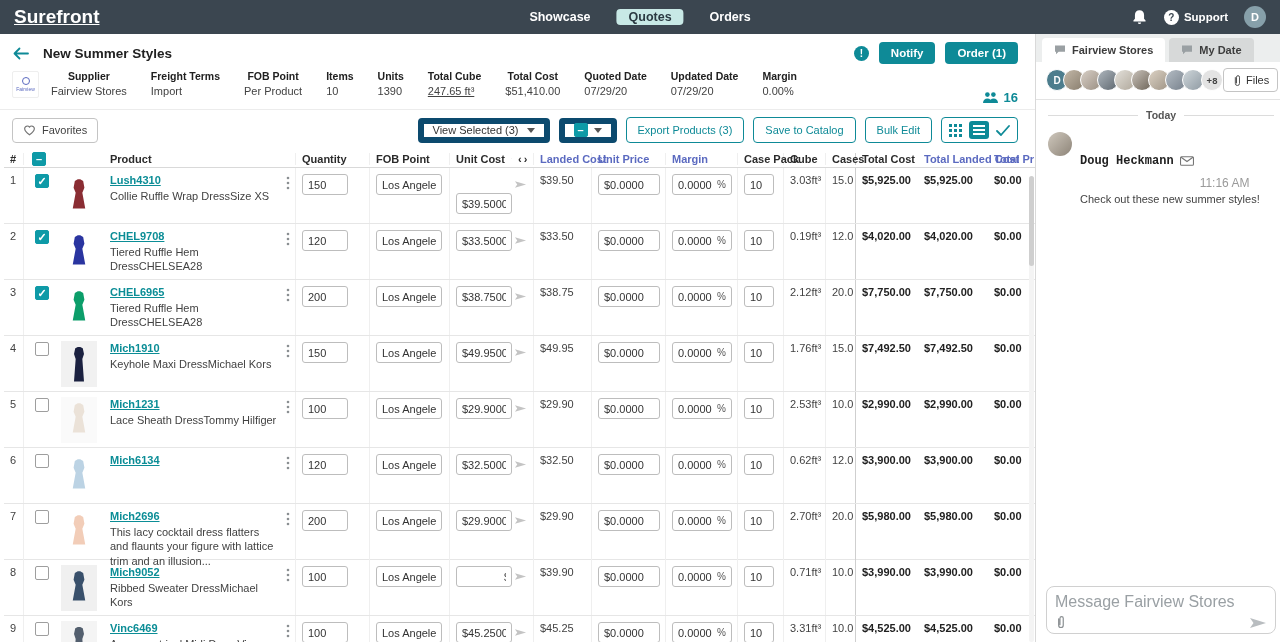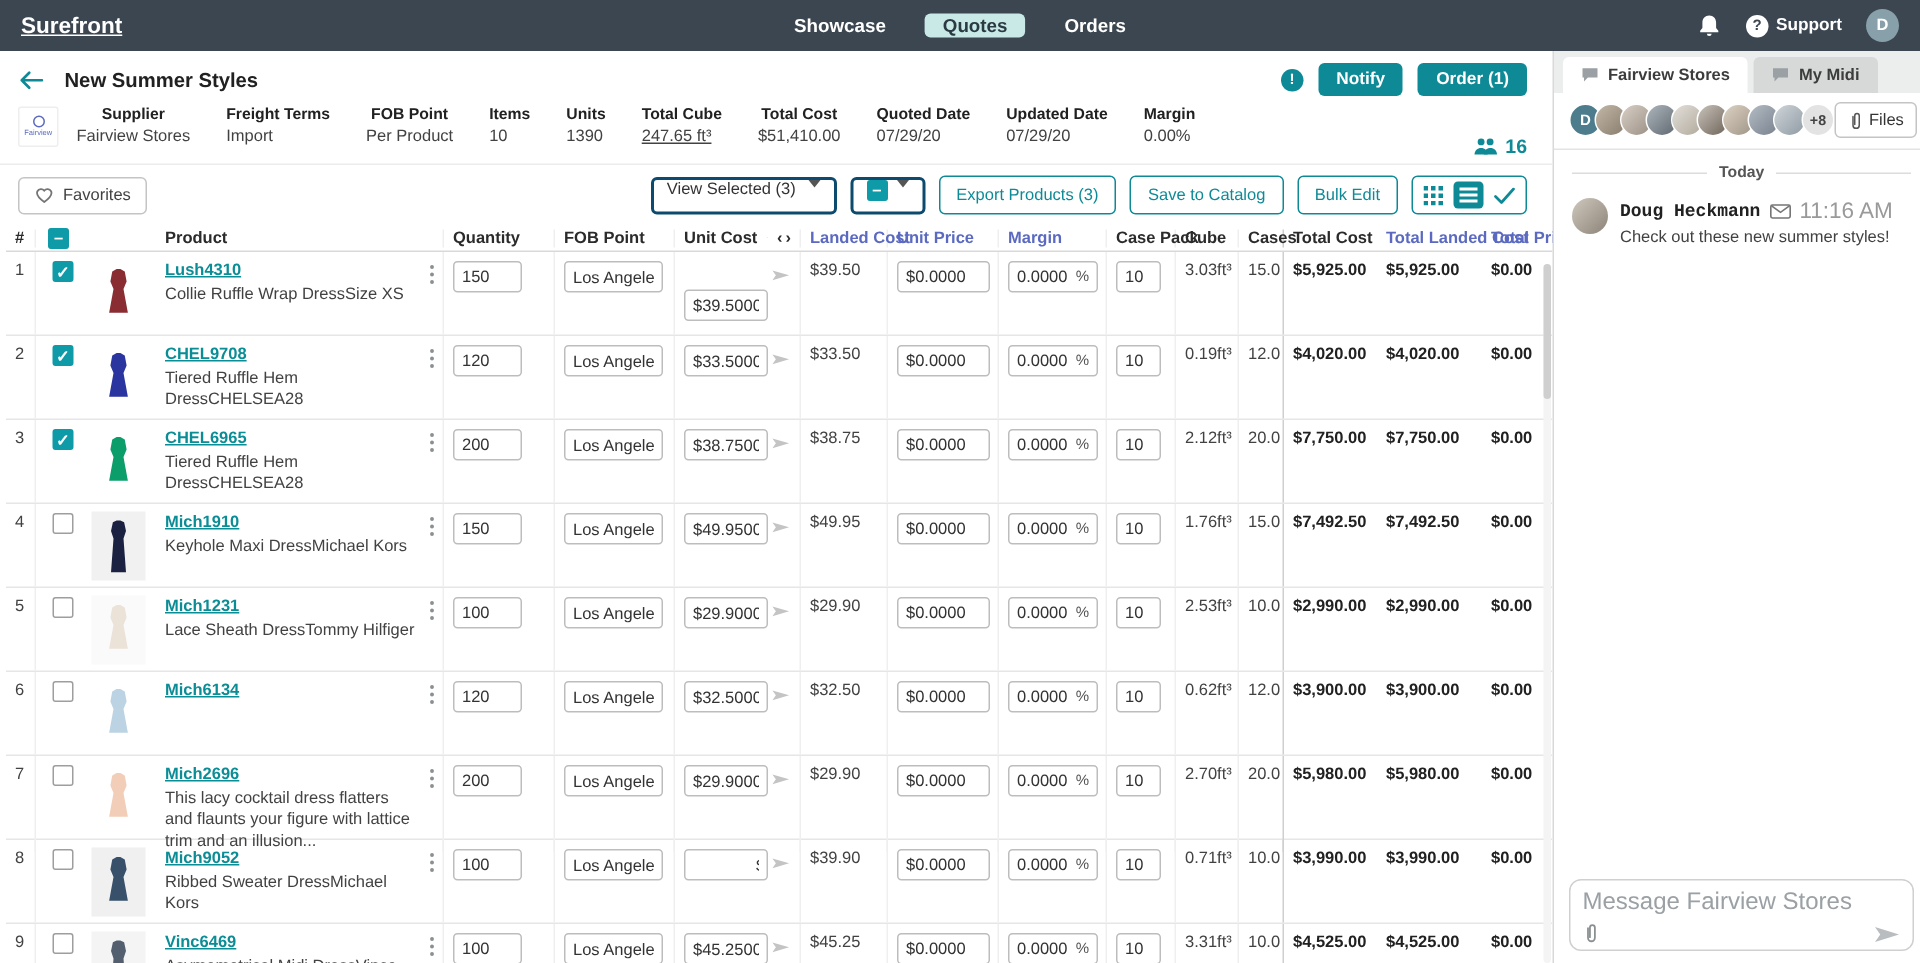--- a/index.html
+++ b/index.html
@@ -1,21 +1,21 @@
 <!DOCTYPE html>
 <html><head>
 <meta charset="utf-8">
 <style>
   * { margin:0; padding:0; box-sizing:border-box; }
   body { font-family:"Liberation Sans", sans-serif; background:#fff; }
   .screen { width:1280px; height:642px; overflow:hidden; position:relative; background:#fff; font-size:11px; color:#333; }
 
   
   .navbar { height:34px; background:#3b4650; display:flex; align-items:center; padding:0 14px; position:relative; }
-  .brand { color:#fff; font-weight:bold; font-size:15px; text-decoration:underline; cursor:pointer; }
+  .brand { color:#fff; font-weight:bold; font-size:19px; text-decoration:underline; cursor:pointer; }
   .nav-tabs { position:absolute; left:50%; transform:translateX(-50%); display:flex; align-items:center; gap:22px; }
   .nav-tab { color:#fff; font-weight:bold; font-size:12.5px; cursor:pointer; padding:3px 4px; }
   .nav-tab.active { background:#c8e9e6; color:#2b3a42; border-radius:4px; padding:1px 12px; }
   .nav-right { margin-left:auto; display:flex; align-items:center; gap:16px; }
   .support { display:flex; align-items:center; gap:5px; color:#fff; font-weight:bold; font-size:11.5px; cursor:pointer; }
   .qmark { width:15px; height:15px; border-radius:50%; background:#fff; color:#3b4650; font-weight:bold; font-size:10px; display:flex; align-items:center; justify-content:center; }
   .nav-avatar { width:22px; height:22px; border-radius:50%; background:#87a0aa; color:#fff; font-weight:bold; font-size:11px; display:flex; align-items:center; justify-content:center; cursor:pointer; }
 
   .app-body { display:flex; height:608px; }
   .main { width:1035px; flex:none; display:flex; flex-direction:column; position:relative; }
@@ -36,21 +36,21 @@
   .sum-fields { display:flex; gap:24px; }
   .sum-field .sf-label { font-size:10.5px; font-weight:bold; color:#212121;text-align:center; }
   .sum-field .sf-value { font-size:11px; color:#424242; margin-top:3px; }
   .sum-field .sf-value.u { text-decoration:underline; }
   .members { margin-left:auto; display:flex; align-items:center; gap:5px; color:#0e8a97; font-weight:bold; font-size:13px; align-self:flex-end; cursor:pointer; }
 
   
   .toolbar { height:40px; padding:0 17px 0 12px; display:flex; align-items:center; }
   .btn-plain { background:#fff; border:1px solid #c4c4c4; border-radius:4px; height:25px; display:flex; align-items:center; gap:6px; padding:0 10px; font-size:11px; color:#424242; cursor:pointer; font-family:inherit; }
   .tb-right { margin-left:auto; display:flex; align-items:center; gap:9px; }
-  .select-box { background:#fff; border:2px solid #0c4a6e; border-radius:4px; height:25px; display:flex; align-items:flex-start; gap:8px; padding:0 9px; font-size:11px; color:#333; cursor:pointer; }
+  .select-box { background:#fff; border:6px solid #0c4a6e; border-radius:4px; height:25px; display:flex; align-items:center; gap:8px; padding:0 9px; font-size:11px; color:#333; cursor:pointer; }
   .chev { width:0; height:0; border-left:4px solid transparent; border-right:4px solid transparent; border-top:5px solid #555; }
   .cbx { width:14px; height:14px; border:1.5px solid #9e9e9e; border-radius:2px; background:#fff; display:flex; align-items:center; justify-content:center; color:#fff; font-size:11px; font-weight:bold; cursor:pointer; flex:none; }
   .cbx.checked { background:#0e9aa7; border-color:#0e9aa7; }
   .cbx.minus { background:#0e9aa7; border-color:#0e9aa7; }
   .btn-outline { background:#fff; border:1px solid #0e8a97; border-radius:4px; height:26px; display:flex; align-items:center; padding:0 11px; font-size:11px; color:#0e8a97; cursor:pointer; font-family:inherit; }
   .view-toggle { background:#fff; border:1px solid #0e8a97; border-radius:4px; height:26px; display:flex; align-items:center; gap:7px; padding:0 7px; }
   .list-btn { background:#0e8a97; border-radius:3px; width:20px; height:18px; display:flex; flex-direction:column; align-items:center; justify-content:center; gap:2px; cursor:pointer; }
   .list-btn i { display:block; width:12px; height:2px; background:#fff; }
 
   
@@ -95,21 +95,21 @@
   .av.more { background:#e3e3e3; color:#444; font-size:9.5px; font-weight:bold; display:flex; align-items:center; justify-content:center; margin-left:-3px; }
   .files-btn { margin-left:auto; height:24px; border:1px solid #c4c4c4; border-radius:4px; background:#fff; display:flex; align-items:center; gap:4px; padding:0 8px; font-size:11px; color:#333; cursor:pointer; font-family:inherit; }
   .sb-divider { border-bottom:1px solid #e3e3e3; }
   .today-row { display:flex; align-items:center; gap:8px; padding:9px 12px 4px; }
   .today-row .line { flex:1; height:1px; background:#dcdcdc; }
   .today-row .today-label { font-size:10.5px; font-weight:bold; color:#555; }
   .msg { display:flex; gap:8px; padding:7px 12px; }
   .msg-av { width:24px; height:24px; border-radius:50%; flex:none; background:linear-gradient(135deg,#cfc8bd,#8d8478); }
   .msg-head { display:flex; align-items:center; gap:6px; }
   .msg-author { font-weight:bold; font-size:12px; color:#212121;font-family:Liberation Mono, monospace; }
-  .msg-time { font-size:15px; color:#9a9a9a; }
+  .msg-time { font-size:12px; color:#9a9a9a;margin-top:44px; }
   .msg-text { font-size:11px; color:#424242; margin-top:3px; }
   .sb-spacer { flex:1; }
   .msg-input-box { margin:0 10px 8px; border:1px solid #d0d0d0; border-radius:8px; height:48px; padding:6px 8px 4px; display:flex; flex-direction:column; background:#fff; }
   .msg-input { border:none; outline:none; font-size:16px; font-family:inherit; color:#333; width:100%; }
   .msg-input::placeholder { color:#9aa0a4; }
   .mi-bottom { display:flex; align-items:flex-end; justify-content:space-between; flex:1; }
   .icon-btn { background:none; border:none; cursor:pointer; padding:0; display:flex; align-items:center; }
 </style>
 </head>
 <body>
@@ -733,21 +733,21 @@
         <span class="sb-tab active">
           <svg width="12" height="10" viewBox="0 0 12 10">
               <path d="M1 .5h10v6.2H4.6L2 9.3V6.7H1z" fill="#9aa0a3"></path>
             </svg>
           <span>Fairview Stores</span>
         </span>
         <span class="sb-tab">
           <svg width="12" height="10" viewBox="0 0 12 10">
               <path d="M1 .5h10v6.2H4.6L2 9.3V6.7H1z" fill="#9aa0a3"></path>
             </svg>
-          <span>My Midi</span>
+          <span>My Date</span>
         </span>
       </div>
       <div class="sb-avatars">
         <span class="av initial" style="order: 1;">D</span>
           <span class="av" style="background: linear-gradient(135deg, rgb(195, 184, 168), rgb(136, 125, 109)); order: 1;"></span>
           <span class="av" style="background: linear-gradient(135deg, rgb(216, 207, 198), rgb(154, 143, 131)); order: 1;"></span>
           <span class="av" style="background: linear-gradient(135deg, rgb(174, 182, 189), rgb(94, 103, 111)); order: 1;"></span>
           <span class="av" style="background: linear-gradient(135deg, rgb(227, 224, 218), rgb(176, 168, 155)); order: 1;"></span>
           <span class="av" style="background: linear-gradient(135deg, rgb(201, 194, 186), rgb(109, 100, 88)); order: 1;"></span>
           <span class="av" style="background: linear-gradient(135deg, rgb(220, 210, 196), rgb(159, 148, 134)); order: 1;"></span>

